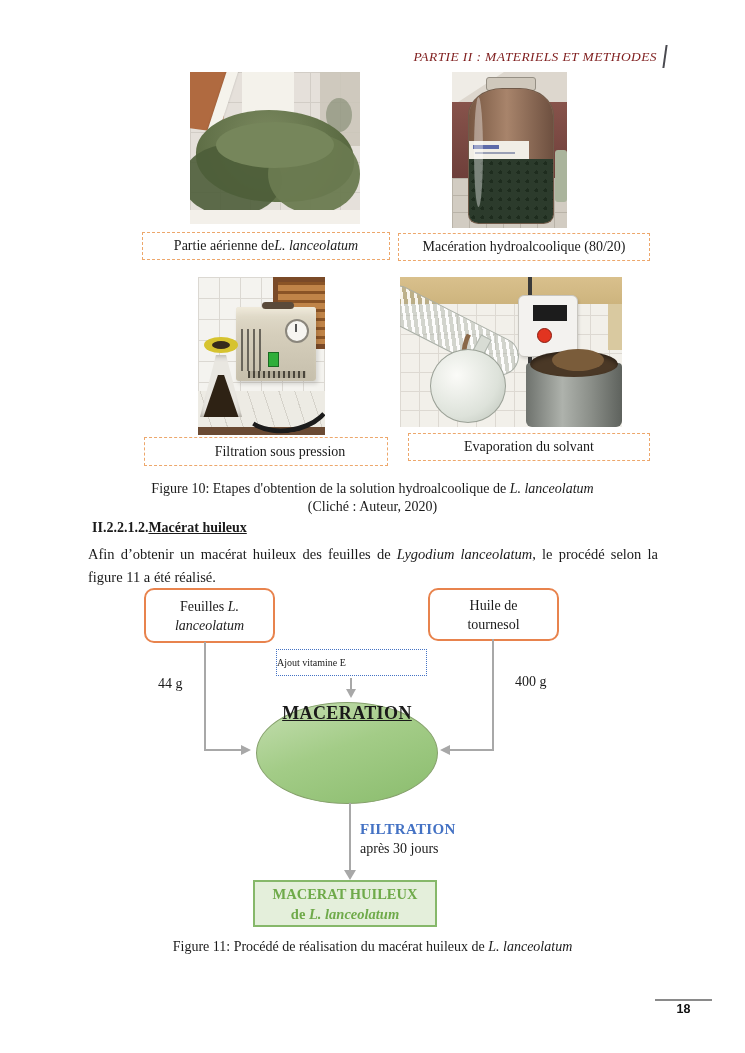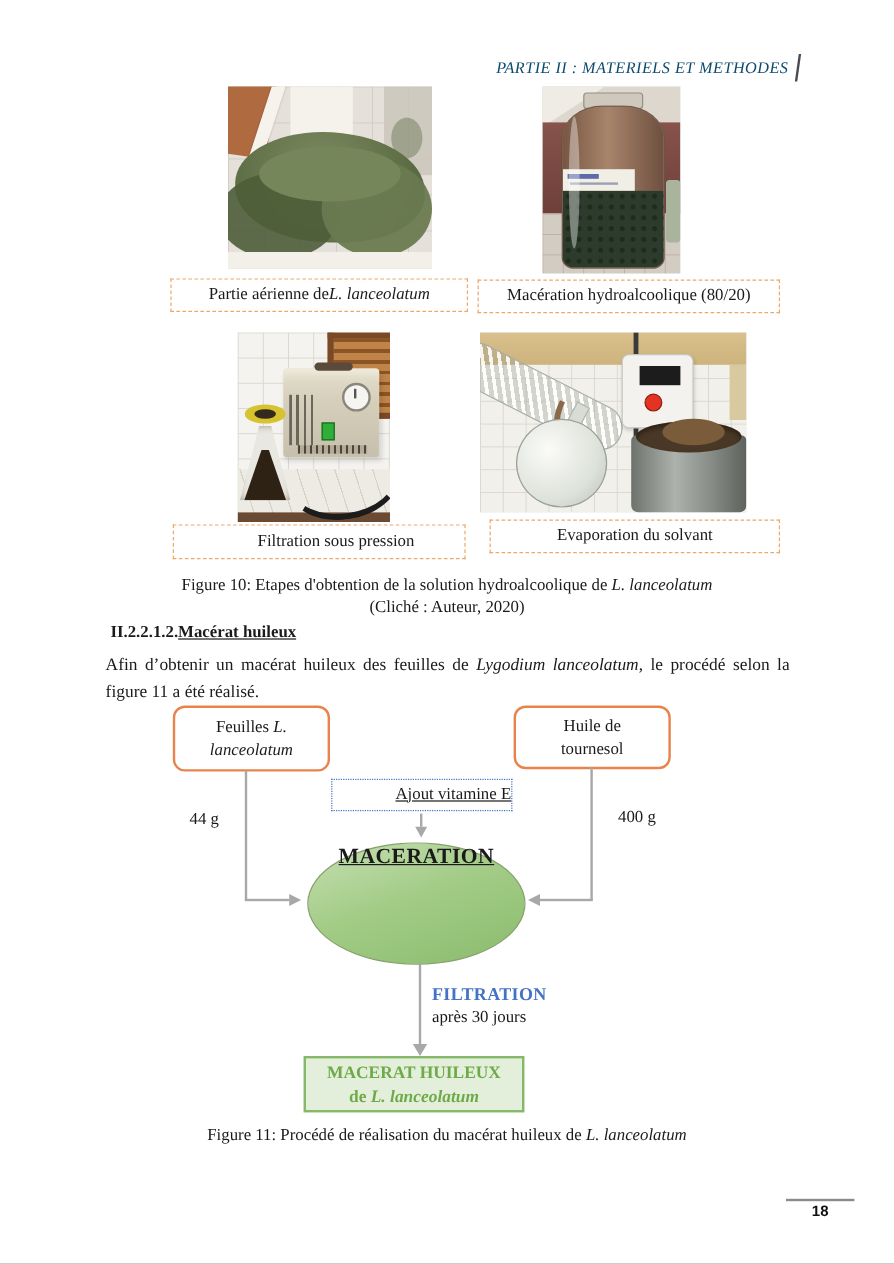--- a/index.html
+++ b/index.html
@@ -5,21 +5,21 @@
   html,body{margin:0;padding:0;}
   body{background:#888;}
   .page{
     position:relative;width:745px;height:1053px;background:#ffffff;
     font-family:"Liberation Serif","DejaVu Serif",serif;color:#1a1a1a;
     overflow:hidden;margin:0 auto;
   }
 
   
   .hdr{position:absolute;top:45px;right:79px;display:flex;align-items:center;gap:7px;}
-  .hdr-title{font-style:italic;font-size:13.5px;color:#0c4a6e;letter-spacing:.4px;white-space:nowrap;}
+  .hdr-title{font-style:italic;font-size:13.5px;color:#7f1d1d;letter-spacing:.4px;white-space:nowrap;}
   .hdr-bar{width:2px;height:23px;background:#4a4a50;transform:skewX(-8deg);}
 
   
   .photo{position:absolute;overflow:hidden;background:#e9e6e1;}
   .photo div{position:absolute;}
   .p1{left:190px;top:72px;width:170px;height:152px;}
   .p1-bg{inset:0;background:#e5e0da;
      background-image:linear-gradient(#d2cdc6 1px,transparent 1px),linear-gradient(90deg,#d2cdc6 1px,transparent 1px);
      background-size:30px 30px;}
   .p1-orange{left:-6px;top:-4px;width:42px;height:62px;background:#b06a40;transform:rotate(8deg);}
@@ -127,21 +127,21 @@
   .para .l1{text-align:justify;text-align-last:justify;}
 
   
   .diagram{position:absolute;left:0;top:585px;width:745px;height:350px;margin-left:12px;}
   .diagram .n{position:absolute;}
   .dg-box{border:2px solid #e8834d;border-radius:10px;display:flex;flex-direction:column;
      align-items:center;justify-content:center;font-size:14px;line-height:19px;background:#fff;text-align:center;}
   .dg-feuilles{left:132px;top:3px;width:127px;height:51px;}
   .dg-huile{left:416px;top:3px;width:127px;height:49px;}
   .dg-vit{left:264px;top:64px;width:149px;height:25px;border:1px dotted #4472c4;
-     display:flex;align-items:center;justify-content:flex-end;font-size:14px;background:#fff;text-decoration:underline;}
+     display:flex;align-items:center;justify-content:flex-start;font-size:10px;background:#fff;}
   .dg-qty{font-size:14px;}
   .dg-qty-l{left:146px;top:91px;}
   .dg-qty-r{left:503px;top:89px;}
   .dg-line{background:#a8a8a8;}
   .dg-lv{left:192px;top:57px;width:2px;height:108px;}
   .dg-lh{left:192px;top:164px;width:37px;height:2px;}
   .dg-rv{left:480px;top:54px;width:2px;height:111px;}
   .dg-rh{left:438px;top:164px;width:44px;height:2px;}
   .dg-mv{left:338px;top:93px;width:2px;height:11px;}
   .dg-dv{left:337px;top:218px;width:2px;height:68px;}

